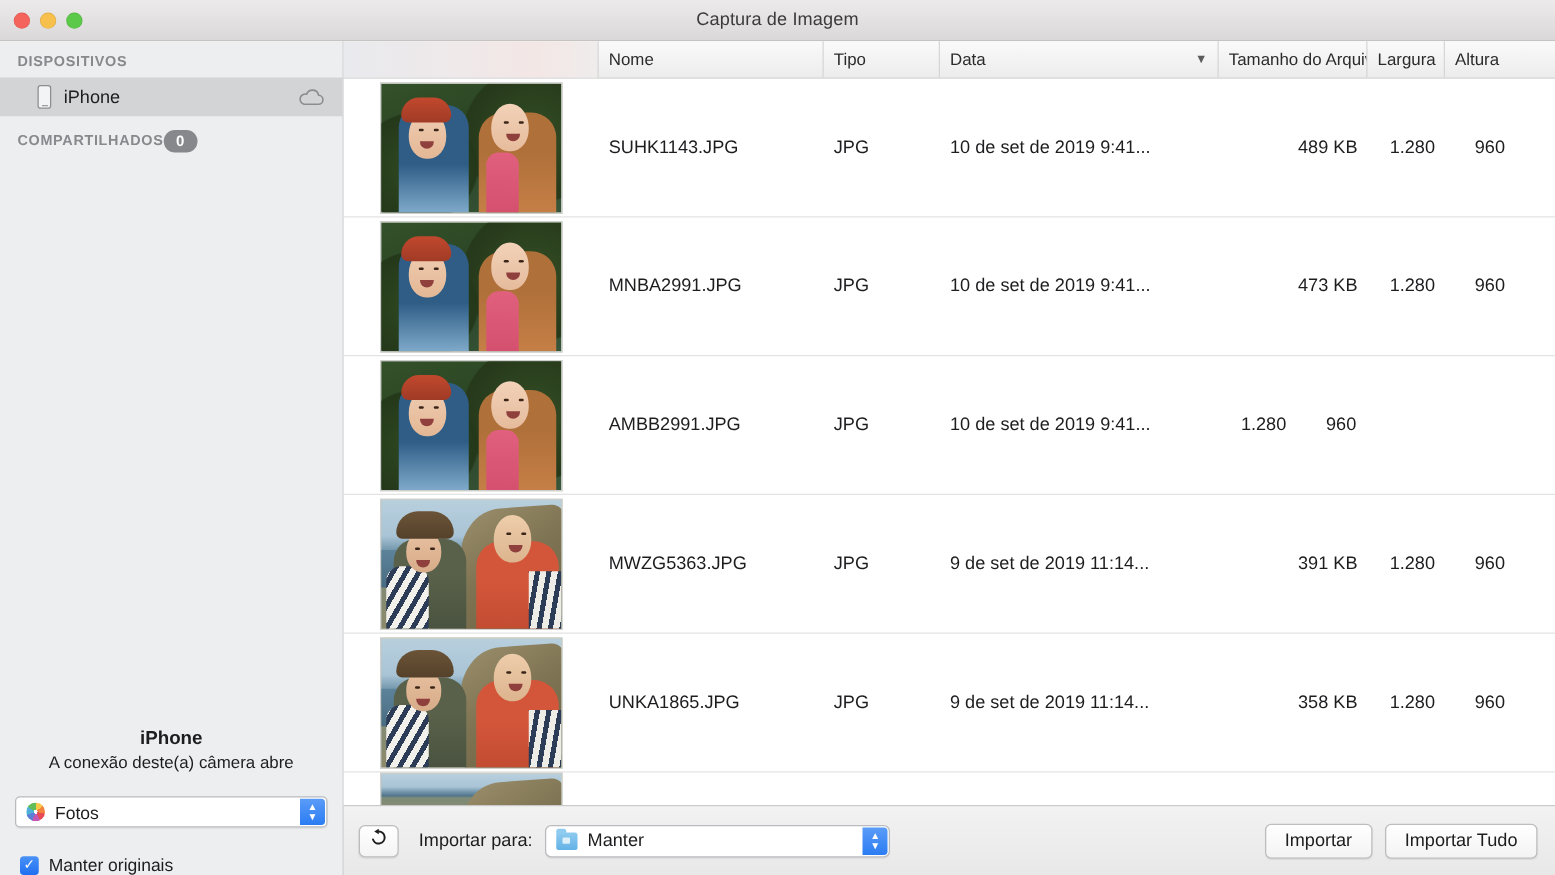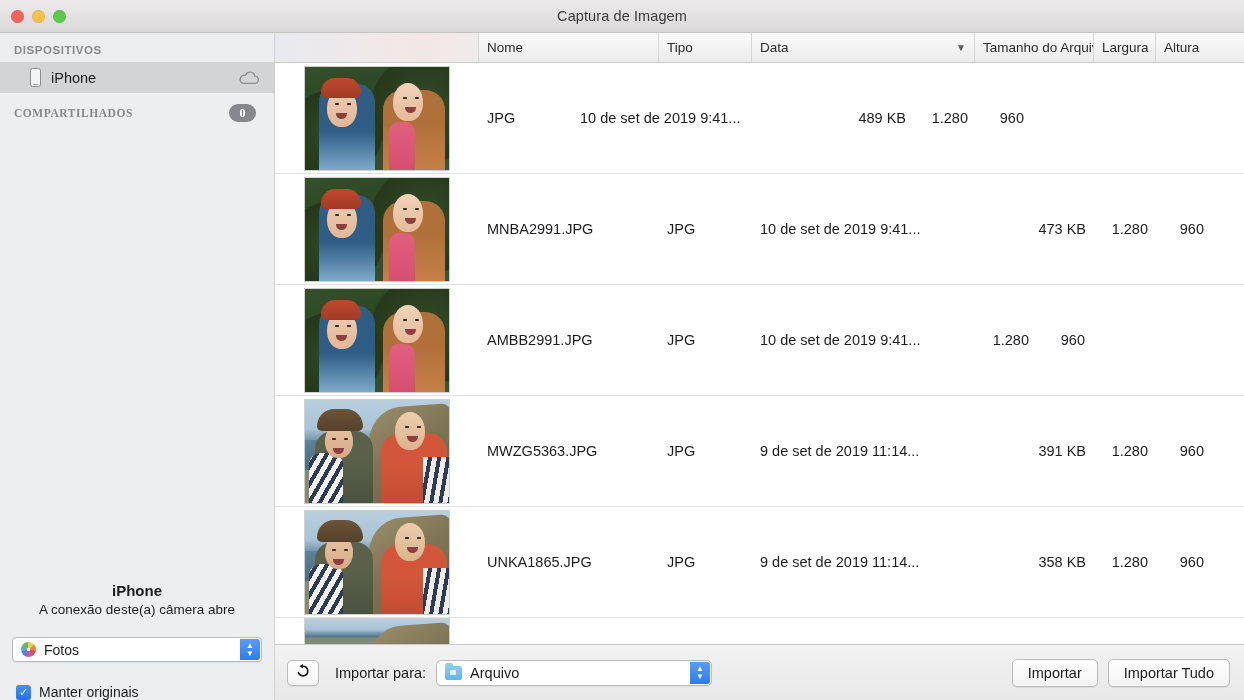--- a/index.html
+++ b/index.html
@@ -50,21 +50,21 @@
     border-right: 1px solid #cfd0d2;
     display: flex; flex-direction: column;
     position: relative;
   }
   .sb-section-head {
     font-size: 11.5px; font-weight: bold;
     color: #87898c; letter-spacing: .55px;
     padding: 11px 0 6px 14px;
     display: flex; align-items: center;
   }
-  .sb-section-head.with-badge { justify-content: space-between; padding-right: 18px; font-family: Liberation Serif, serif; }
+  .sb-section-head.with-badge { padding-right: 18px; }
   .badge {
     background: #86888c; color: #ffffff;
     border-radius: 9px; min-width: 27px; height: 18px;
     font-size: 12px; font-weight: bold; letter-spacing: 0;
     display: flex; align-items: center; justify-content: center;
   }
   .sb-item {
     height: 31px; display: flex; align-items: center;
     padding: 0 14px 0 30px; gap: 10px;
     font-size: 14.5px; color: #1d1d1f;
@@ -419,20 +419,21 @@
               <div class="hairR"></div>
                 <div class="figR">
                   <div class="pink"></div>
                 </div>
                 <div class="faceR"></div>
               <div class="eye" style="right:42px;top:30px"></div>
                 <div class="eye" style="right:30px;top:30px"></div>
               <div class="mouth" style="right:33px;top:40px"></div>
             </div>
           </div>
+          <div class="cell" style="width:180px">SUHK1143.JPG</div>
           <div class="cell" style="width:93px">JPG</div>
           <div class="cell" style="width:223px">10 de set de 2019 9:41...</div>
           <div class="cell num" style="width:119px">489 KB</div>
           <div class="cell num" style="width:62px">1.280</div>
           <div class="cell num" style="width:56px">960</div>
         </div>
 
         <div class="row">
           <div class="cell thumbwrap" style="width:204px">
             <div class="thumb sceneA">
@@ -567,21 +568,21 @@
             <svg width="16" height="16" viewBox="0 0 16 16">
               <path d="M8 3.2 A4.8 4.8 0 1 1 3.4 9.6" fill="none" stroke="#1d1d1f" stroke-width="1.6" stroke-linecap="round"></path>
               <path d="M8 1 L8 5.4 L4.4 3.2 Z" fill="#1d1d1f"></path>
             </svg>
           </span>
         </div>
         <div class="bb-label">Importar para:</div>
 
         <div class="dest-popup">
           <span class="folder-icon"></span>
-          <span class="label">Arquivo</span>
+          <span class="label">Manter</span>
           <span class="stepper">
             <span>▲</span>
             <span>▼</span>
           </span>
         </div>
 
         <div class="spacer"></div>
 
         <div class="push-btn">Importar</div>
         <div class="push-btn">Importar Tudo</div>

